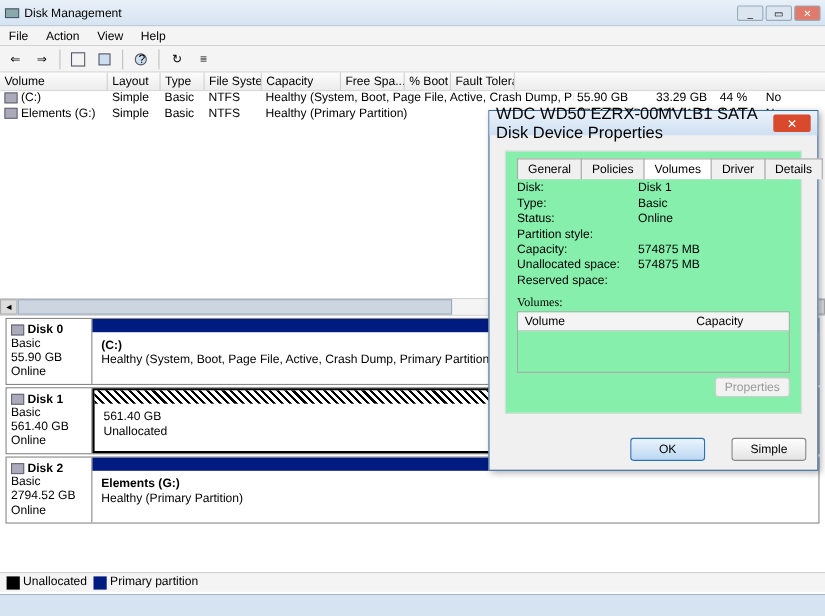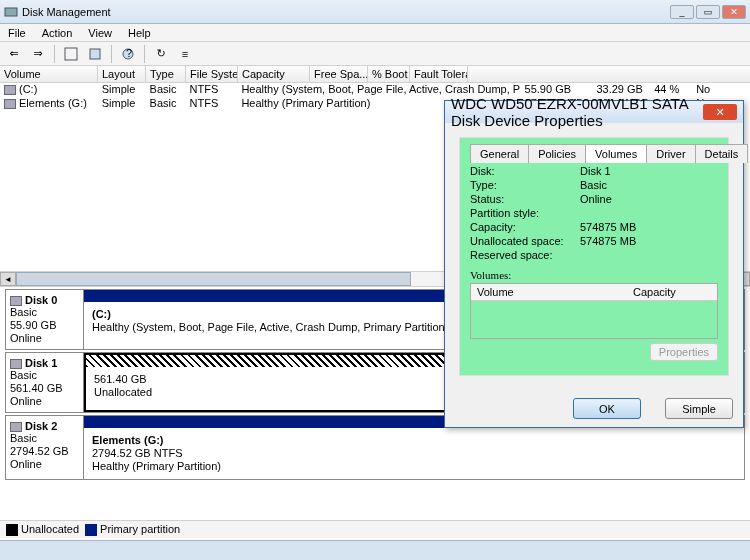--- a/index.html
+++ b/index.html
@@ -211,21 +211,20 @@
     <div class="dlabel">
       <div><span class="diskicon"></span><span class="dname">Disk 2</span></div>
       <div class="dline">Basic</div>
       <div class="dline">2794.52 GB</div>
       <div class="dline">Online</div>
     </div>
     <div class="dvol">
       <div class="bluebar"></div>
       <div class="dvoltext">
         <div style="font-weight:bold">Elements  (G:)</div>
-        <div>2794.52 GB NTFS</div>
         <div>Healthy (Primary Partition)</div>
       </div>
     </div>
   </div>
 
 </div>
 
 <div class="legend">
   <span><span class="legbox" style="background:#000"></span><span>Unallocated</span></span>
   <span><span class="legbox" style="background:#001b80"></span><span>Primary partition</span></span>

